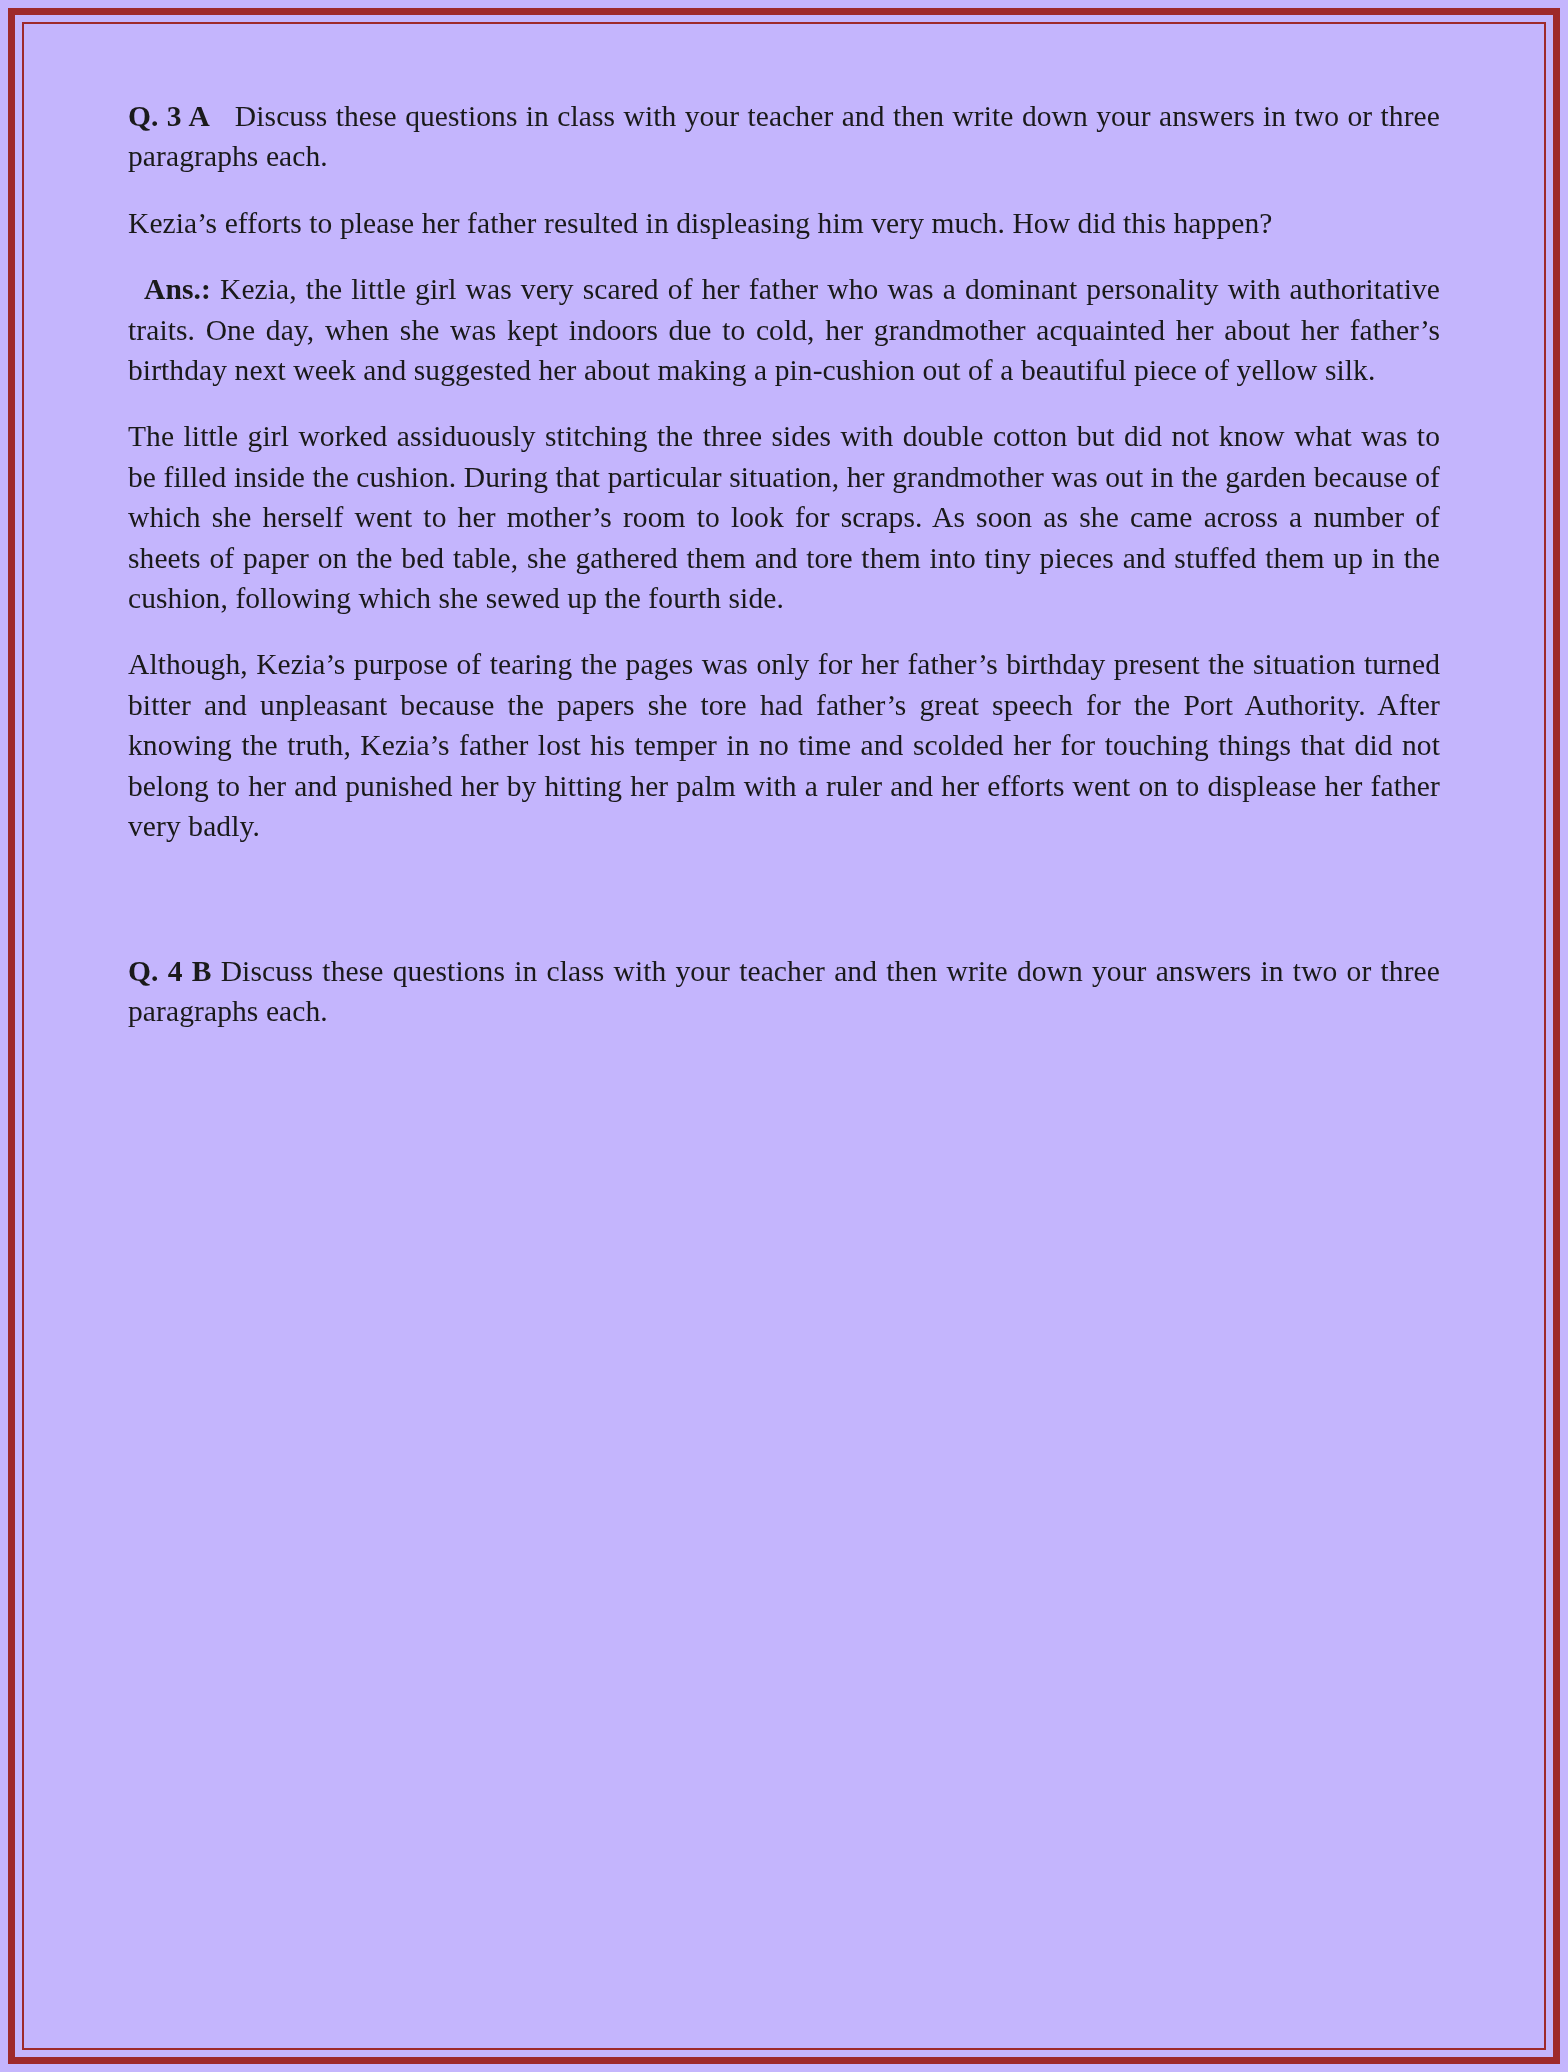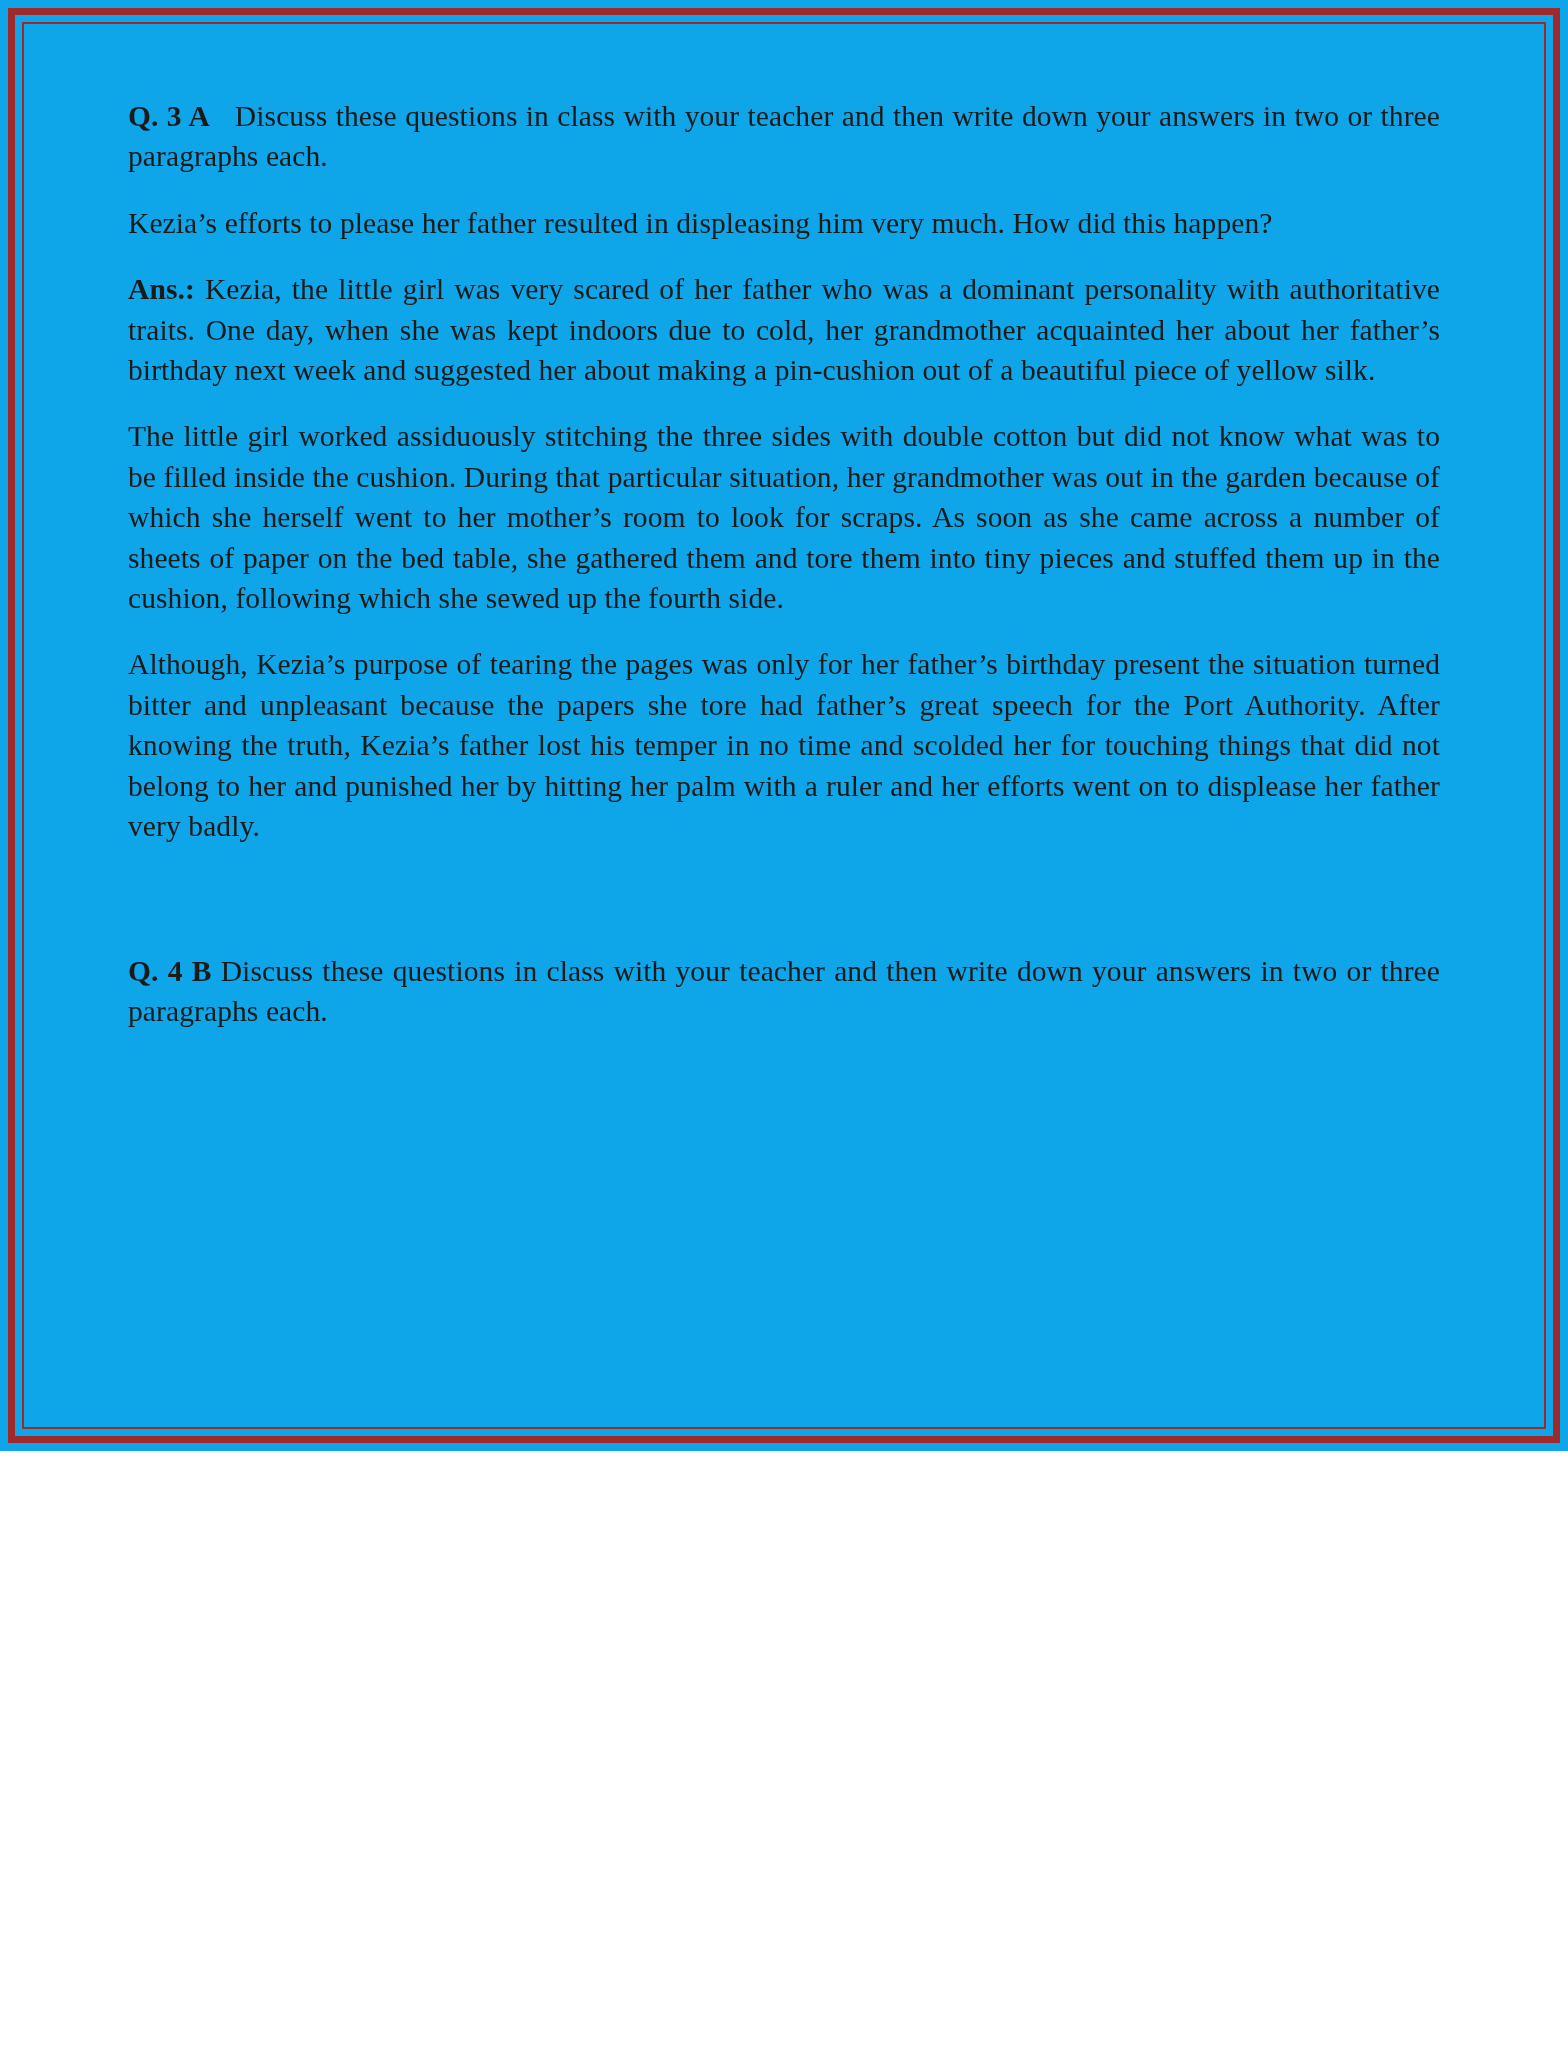--- a/index.html
+++ b/index.html
@@ -9,23 +9,23 @@
   }
   body {
     width: 1568px;
     height: 2072px;
     font-family: "Liberation Serif", serif;
     color: #1a1a1a;
   }
   .page {
     position: relative;
     width: 1568px;
-    height: 1451px;
+    height: 2072px;
     box-sizing: border-box;
-    background: #0ea5e9;
+    background: #c4b5fd;
   }
   
   .border-outer {
     position: absolute;
     top: 8px;
     left: 8px;
     right: 8px;
     bottom: 8px;
     border: 7px solid #9e2a2b;
     box-sizing: border-box;
@@ -52,20 +52,21 @@
     line-height: 1.37;
     text-align: justify;
     text-justify: inter-word;
     letter-spacing: 0.1px;
   }
   .q-label {
     font-weight: bold;
   }
   .ans-label {
     font-weight: bold;
+    margin-left: 16px;
   }
   .gap {
     height: 78px;
   }
 </style>
 </head>
 <body>
 
 <div class="page">
   <div class="border-outer"></div>

